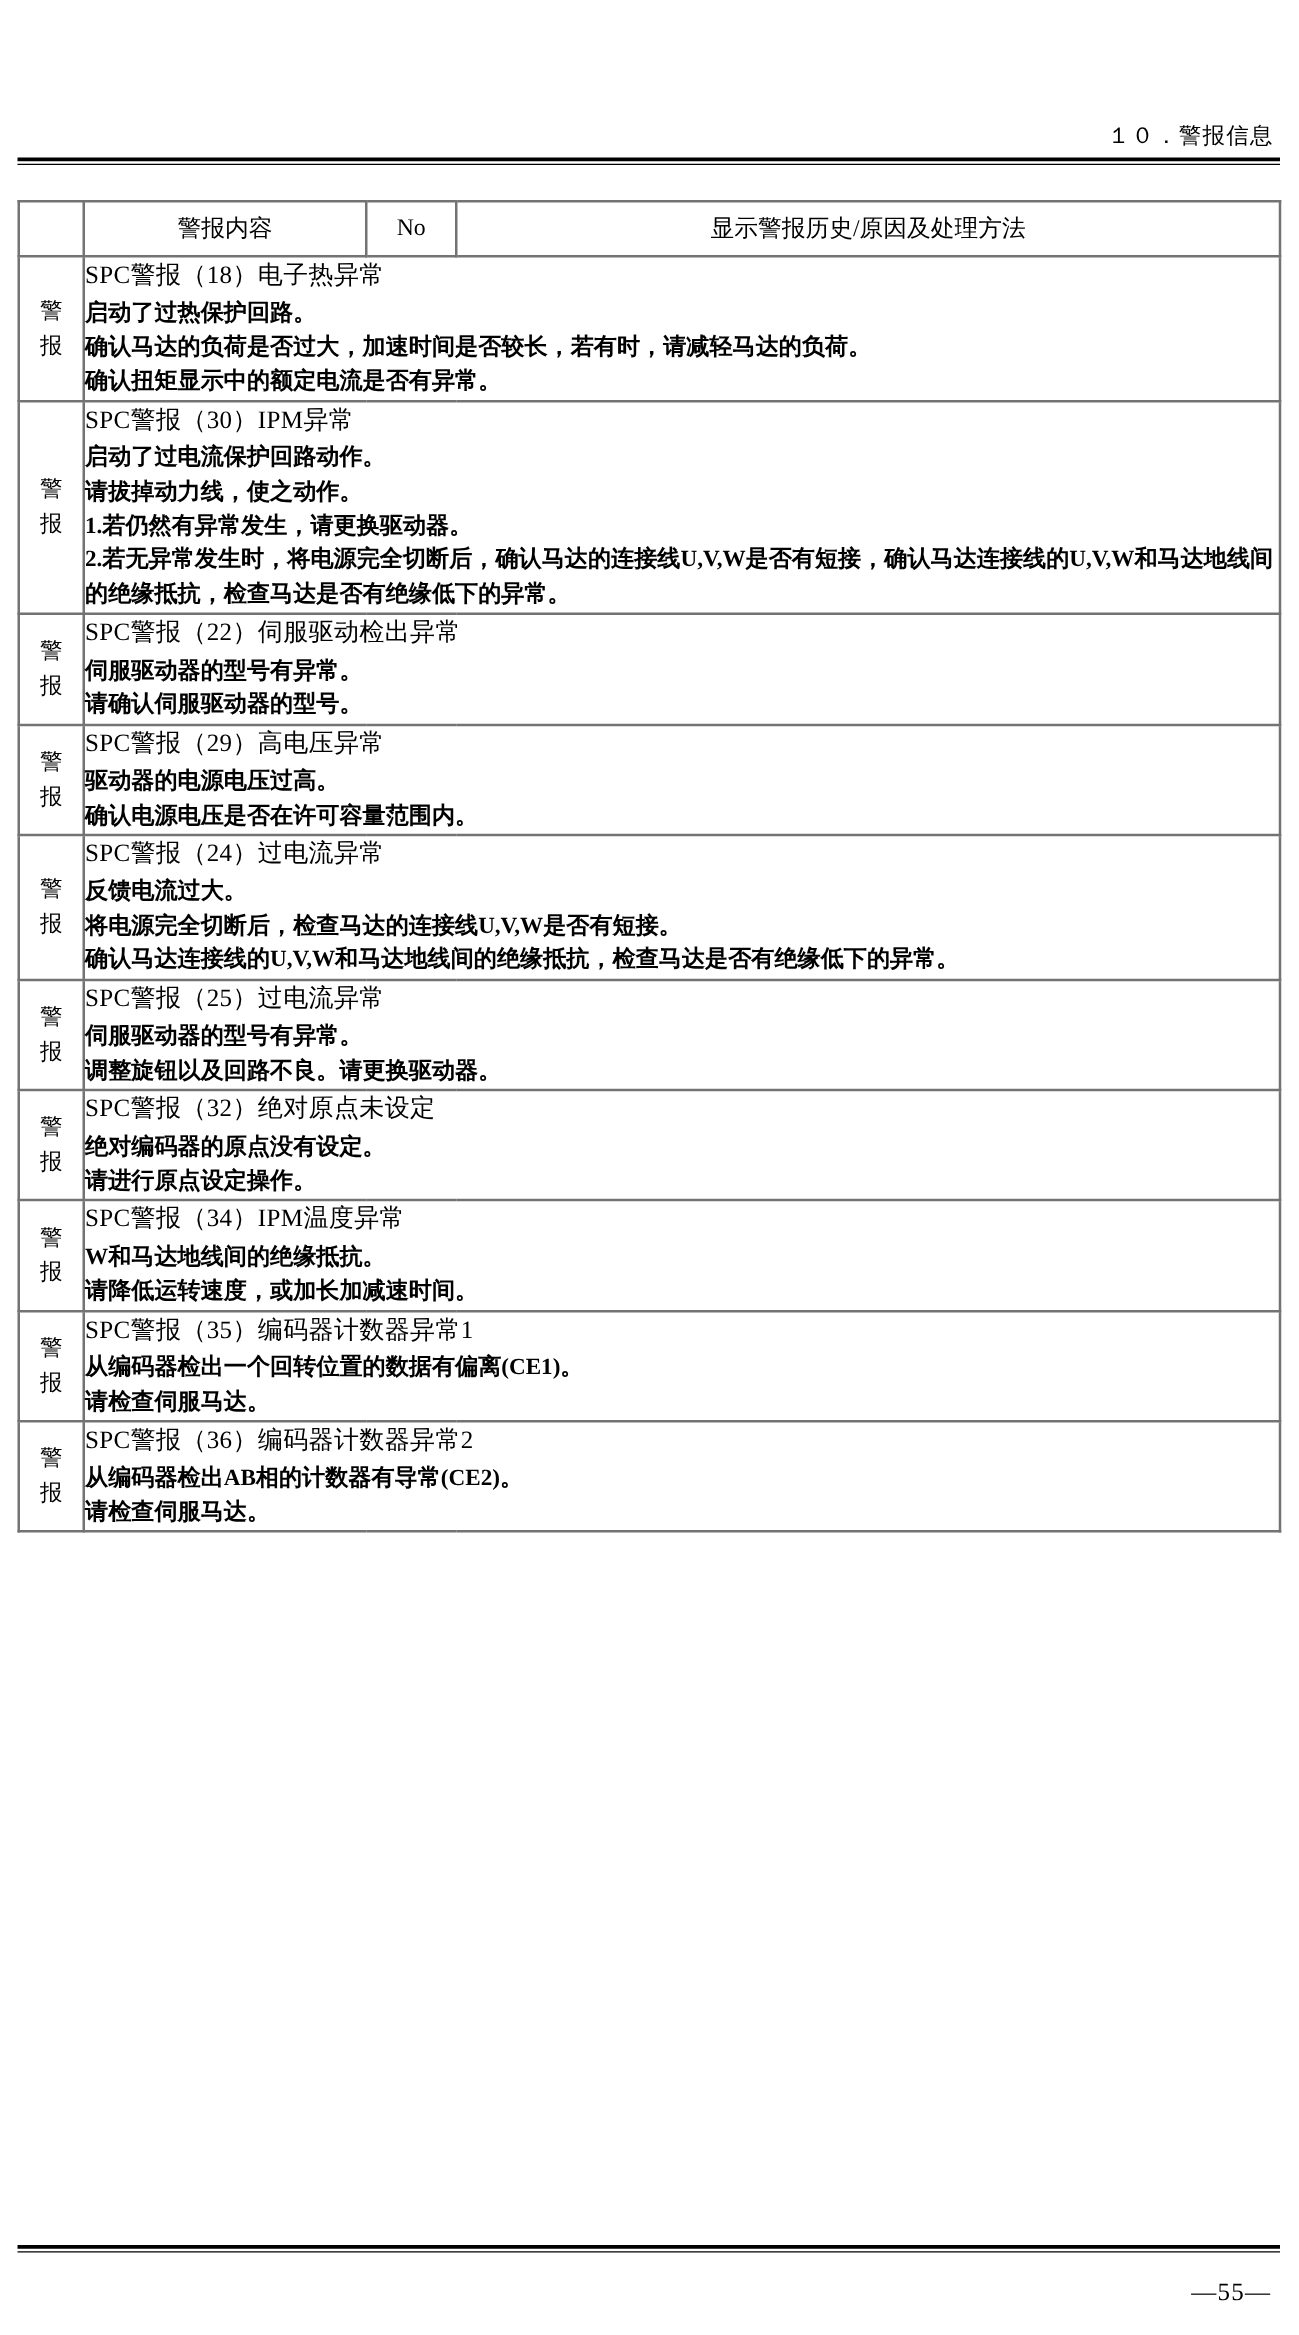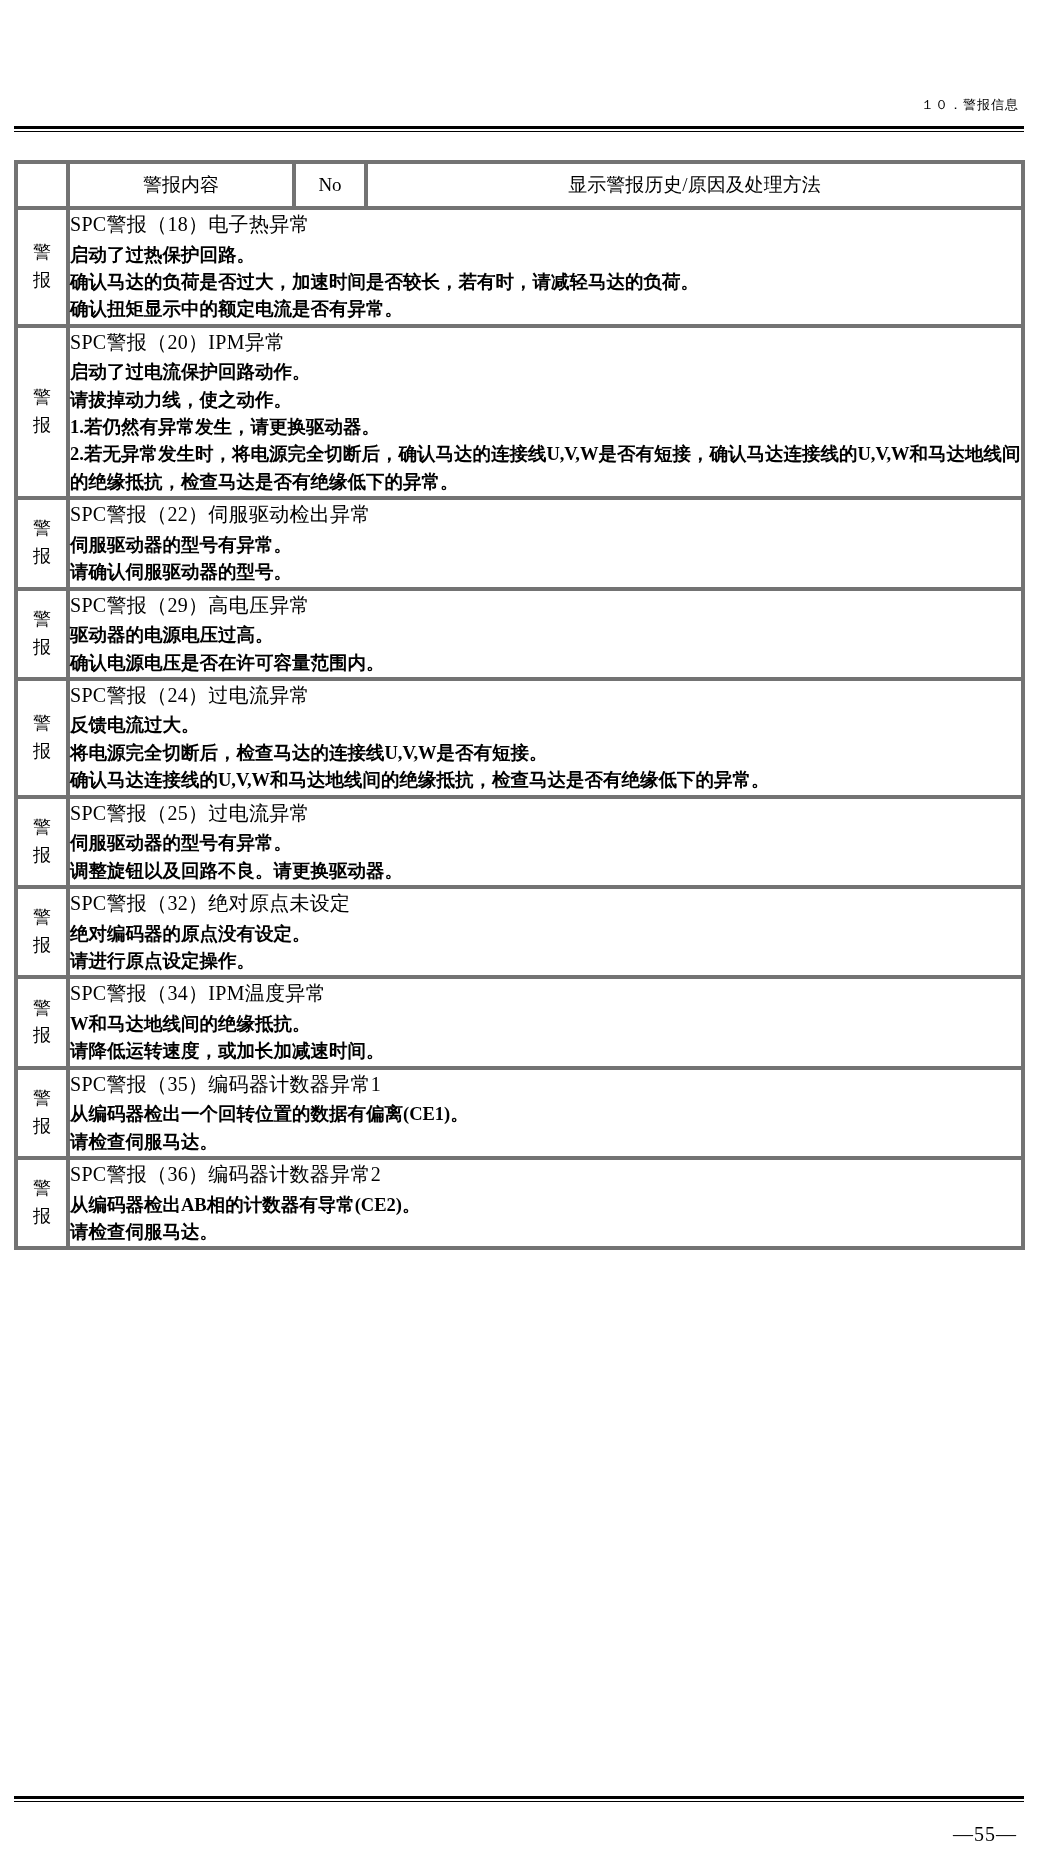--- a/index.html
+++ b/index.html
@@ -22,21 +22,21 @@
     box-sizing: border-box;
   }
 
   
   .header {
     position: absolute;
     top: 96px;
     right: 20px;
     width: 980px;
     text-align: right;
-    font-size: 13px;
+    font-size: 18px;
     letter-spacing: 1px;
     font-family: "Liberation Serif", "DejaVu Serif", serif;
   }
   .header-rule {
     position: absolute;
     top: 126px;
     left: 14px;
     width: 1010px;
     border-top: 3px solid #000;
     border-bottom: 1px solid #000;
@@ -68,21 +68,21 @@
     top: 160px;
     left: 14px;
     width: 1011px;
   }
   table.alarm {
     border-collapse: collapse;
     width: 100%;
     table-layout: fixed;
   }
   table.alarm td, table.alarm th {
-    border: 4px solid #737373;
+    border: 2px solid #737373;
     vertical-align: middle;
     padding: 0;
   }
   
   .hdr-cell {
     text-align: center;
     font-size: 19px;
     font-weight: normal;
     height: 42px;
     font-family: "Liberation Serif", "DejaVu Serif", serif;
@@ -162,21 +162,21 @@
               <span class="line">确认马达的负荷是否过大，加速时间是否较长，若有时，请减轻马达的负荷。</span>
               <span class="line">确认扭矩显示中的额定电流是否有异常。</span>
             </td>
           </tr>
           <tr>
             <td class="kind-cell">
               <span>警</span>
               <span>报</span>
             </td>
             <td class="body-cell" colspan="3">
-              <span class="title">SPC警报（20）IPM异常</span>
+              <span class="title">SPC警报（30）IPM异常</span>
               <span class="line">启动了过电流保护回路动作。</span>
               <span class="line">请拔掉动力线，使之动作。</span>
               <span class="line">1.若仍然有异常发生，请更换驱动器。</span>
               <span class="line wrap">2.若无异常发生时，将电源完全切断后，确认马达的连接线U,V,W是否有短接，确认马达连接线的U,V,W和马达地线间的绝缘抵抗，检查马达是否有绝缘低下的异常。</span>
             </td>
           </tr>
           <tr>
             <td class="kind-cell">
               <span>警</span>
               <span>报</span>

